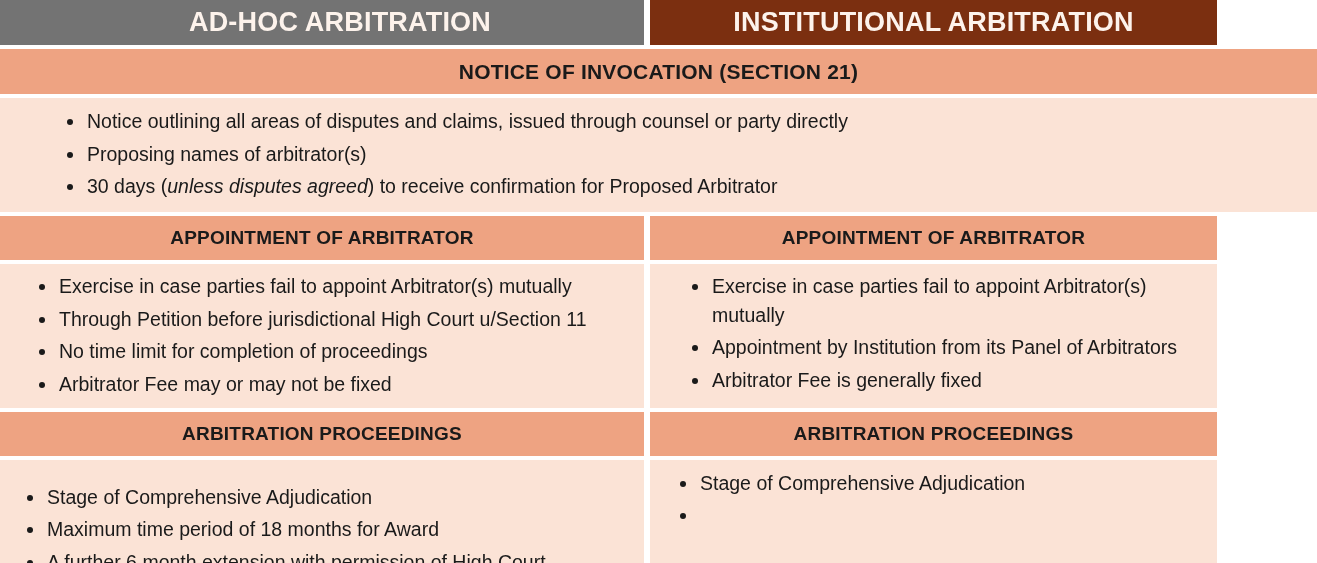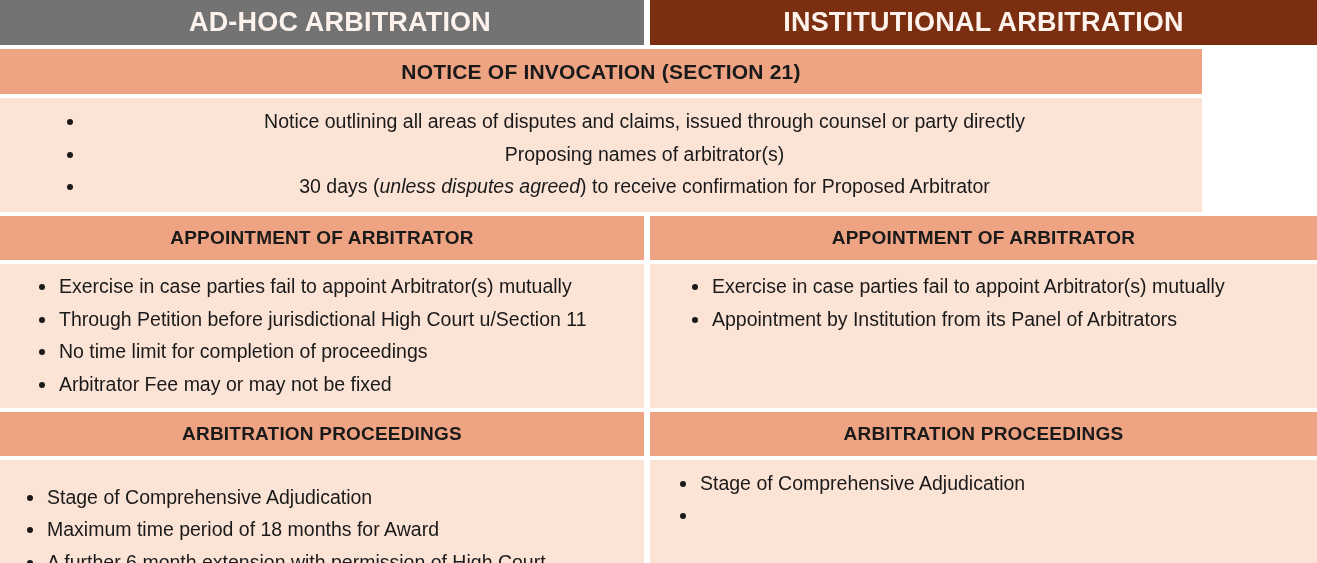--- a/index.html
+++ b/index.html
@@ -31,22 +31,22 @@
     gap: 4px;
   }
 
   .row {
     display: flex;
     gap: 6px;
     width: 100%;
   }
 
   .cell-left  { width: 644px; box-sizing: border-box; }
-  .cell-right { width: 667px; box-sizing: border-box; }
-  .cell-full  { width: 1202px; box-sizing: border-box; text-align: center; }
+  .cell-right { width: 567px; box-sizing: border-box; }
+  .cell-full  { width: 1317px; box-sizing: border-box; }
 
   
   .title-band {
     background: #7b2f10;
     color: #fdf3ec;
     height: 45px;
     display: flex;
     align-items: center;
     justify-content: center;
     font-weight: bold;
@@ -161,20 +161,21 @@
             <li><span>Exercise in case parties fail to appoint Arbitrator(s) mutually</span></li>
             <li><span>Through Petition before jurisdictional High Court u/Section 11</span></li>
             <li><span>No time limit for completion of proceedings</span></li>
             <li><span>Arbitrator Fee may or may not be fixed</span></li>
           </ul>
       </div>
       <div class="cell-right body-panel panel-appoint" style="background: rgb(251, 227, 214);">
         <ul class="bullets indent-right">
             <li><span>Exercise in case parties fail to appoint Arbitrator(s) mutually</span></li>
             <li><span>Appointment by Institution from its Panel of Arbitrators</span></li>
+            <li><span>Arbitrator Fee is generally fixed</span></li>
           </ul>
       </div>
     </div>
 
     <div class="row">
       <div class="cell-left section-band" style="background: rgb(238, 163, 130); color: rgb(26, 26, 26);">ARBITRATION PROCEEDINGS</div>
       <div class="cell-right section-band" style="background: rgb(238, 163, 130); color: rgb(26, 26, 26);">ARBITRATION PROCEEDINGS</div>
     </div>
 
     <div class="row">

